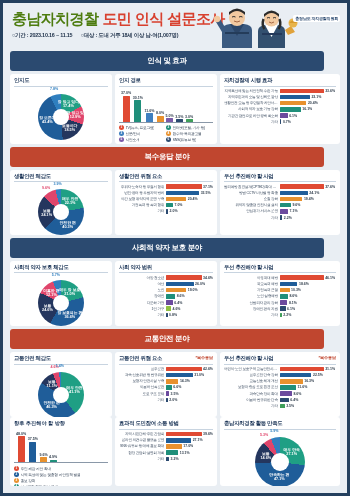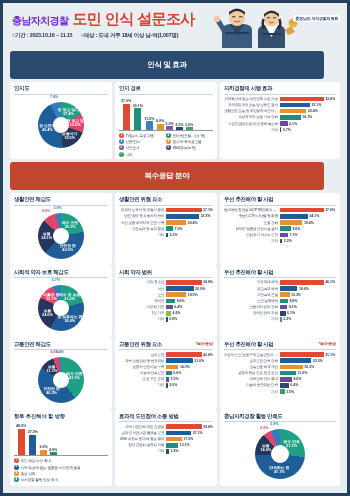--- a/index.html
+++ b/index.html
@@ -21,34 +21,34 @@
   }
   
   .header {
     position:relative;
     height:42px;
     flex:0 0 auto;
     padding:4px 4px 0 6px;
     overflow:hidden;
   }
   .title-line { display:flex; align-items:baseline; gap:4px; white-space:nowrap; }
-  .title-a { font-size:10px; font-weight:bold; color:#6d28d9; letter-spacing:-0.6px; }
+  .title-a { font-size:15px; font-weight:bold; color:#4d7c0f; letter-spacing:-0.6px; }
   .title-b { font-size:15px; font-weight:bold; color:#d8412f; letter-spacing:-0.6px; }
   .subtitle { margin-top:3px; font-size:5.4px; color:#23354d; letter-spacing:-0.2px; white-space:nowrap; font-weight:bold;}
   .subtitle span { margin-right:7px; }
   
   .mascots { position:absolute; right:2px; top:0px; width:150px; height:42px; }
   .m-badge {
     position:absolute; right:2px; top:9px;
     font-size:4px; color:#2b4a70; font-weight:bold; letter-spacing:-0.2px;
     background:#fff; padding:1px 2px; border-radius:2px;
   }
   
   .sec-bar {
-    height:28px; border-radius:3px;
+    height:20px; border-radius:3px;
     display:flex; align-items:center; justify-content:center;
     color:#fff; font-size:7.5px; font-weight:bold; letter-spacing:-0.3px;
     margin:3px 20px 3px 4px;
     flex:0 0 auto;
   }
   .sec-bar.navy { background:#2b4a70; }
   .sec-bar.red  { background:#c0462f; }
   
   .row {
     display:flex; gap:3px; margin:0 4px; flex:1 1 auto; min-height:0;
@@ -386,20 +386,21 @@
             <div class="h-lbl">기타</div>
             <div class="h-track">
               <div class="h-bar" style="width: 4.56383%; background: rgb(43, 74, 112);"></div>
               <div class="h-val">2.2%</div>
             </div>
           </div>
         </div>
     </div>
   </div>
 
+  <div class="sec-bar navy">사회적 약자 보호 분야</div>
   <div class="row">
     <div class="panel p1">
       <div class="p-title">사회적 약자 보호 체감도</div>
       <div class="donut-wrap" style="min-height: 56px;">
           <div class="donut" style="width: 46px; height: 46px; background: conic-gradient(rgb(31, 159, 132) 0deg, rgb(31, 159, 132) 75.6deg, rgb(31, 93, 153) 75.6deg, rgb(31, 93, 153) 207.36deg, rgb(36, 54, 94) 207.36deg, rgb(36, 54, 94) 295.92deg, rgb(224, 69, 107) 295.92deg, rgb(224, 69, 107) 339.48deg, rgb(47, 127, 191) 339.48deg, rgb(47, 127, 191) 360deg); --hole: 16px;">
             <div style="position: absolute; left: 50%; top: 50%; transform: translate(-50%, -50%); width: 16px; height: 16px; background: rgb(255, 255, 255); border-radius: 50%;"></div>
             <div class="d-lbl in" style="left: 31.7401px; top: 11.7324px; transform: translate(-50%, -50%);"><span>매우 잘 보호</span><br><span>21.0%</span></div>
             <div class="d-lbl in" style="left: 31.881px; top: 34.1569px; transform: translate(-50%, -50%);"><span>잘 보호되는 편</span><br><span>36.6%</span></div>
             <div class="d-lbl in" style="left: 9.46589px; top: 27.4917px; transform: translate(-50%, -50%);"><span>보통</span><br><span>24.6%</span></div>
             <div class="d-lbl in" style="left: 13.4028px; top: 12.4529px; transform: translate(-50%, -50%);"><span>미흡한 편</span><br><span>12.1%</span></div>
@@ -510,20 +511,21 @@
             <div class="h-lbl">기타</div>
             <div class="h-track">
               <div class="h-bar" style="width: 3.72234%; background: rgb(63, 159, 90);"></div>
               <div class="h-val">2.2%</div>
             </div>
           </div>
         </div>
     </div>
   </div>
 
+  <div class="sec-bar red">교통안전 분야</div>
   <div class="row">
     <div class="panel p1">
       <div class="p-title">교통안전 체감도</div>
       <div class="donut-wrap" style="min-height: 56px;">
           <div class="donut" style="width: 46px; height: 46px; background: conic-gradient(rgb(31, 159, 132) 0deg, rgb(31, 159, 132) 141.589deg, rgb(31, 93, 153) 141.589deg, rgb(31, 93, 153) 301.091deg, rgb(36, 54, 94) 301.091deg, rgb(36, 54, 94) 339.33deg, rgb(224, 69, 107) 339.33deg, rgb(224, 69, 107) 355.177deg, rgb(47, 127, 191) 355.177deg, rgb(47, 127, 191) 360deg); --hole: 16px;">
             <div style="position: absolute; left: 50%; top: 50%; transform: translate(-50%, -50%); width: 16px; height: 16px; background: rgb(255, 255, 255); border-radius: 50%;"></div>
             <div class="d-lbl in" style="left: 36.4663px; top: 18.309px; transform: translate(-50%, -50%);"><span>매우 안전</span><br><span>41.1%</span></div>
             <div class="d-lbl in" style="left: 13.581px; top: 33.7065px; transform: translate(-50%, -50%);"><span>안전한 편</span><br><span>46.3%</span></div>
             <div class="d-lbl in" style="left: 13.874px; top: 12.0426px; transform: translate(-50%, -50%);"><span>보통</span><br><span>11.1%</span></div>
             <div class="d-out" style="left: 16.7075px; top: -4.81716px; transform: translate(-50%, -50%); color: rgb(224, 69, 107);">4.6%</div>

